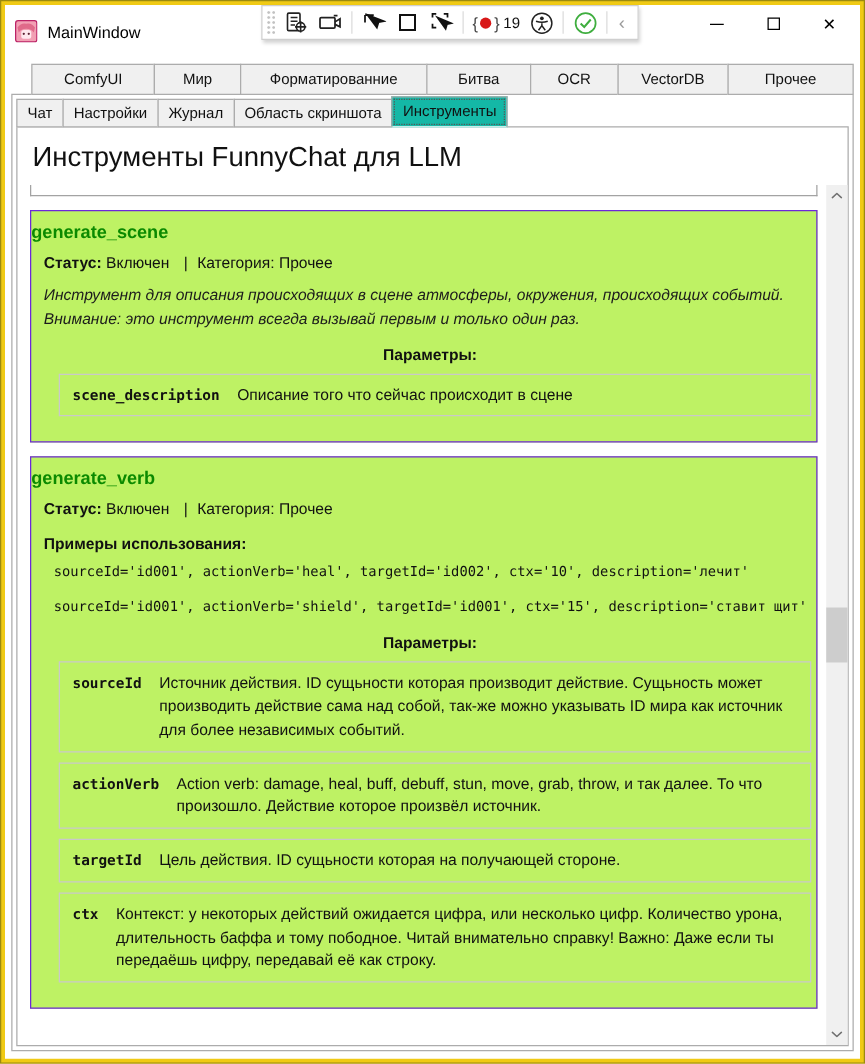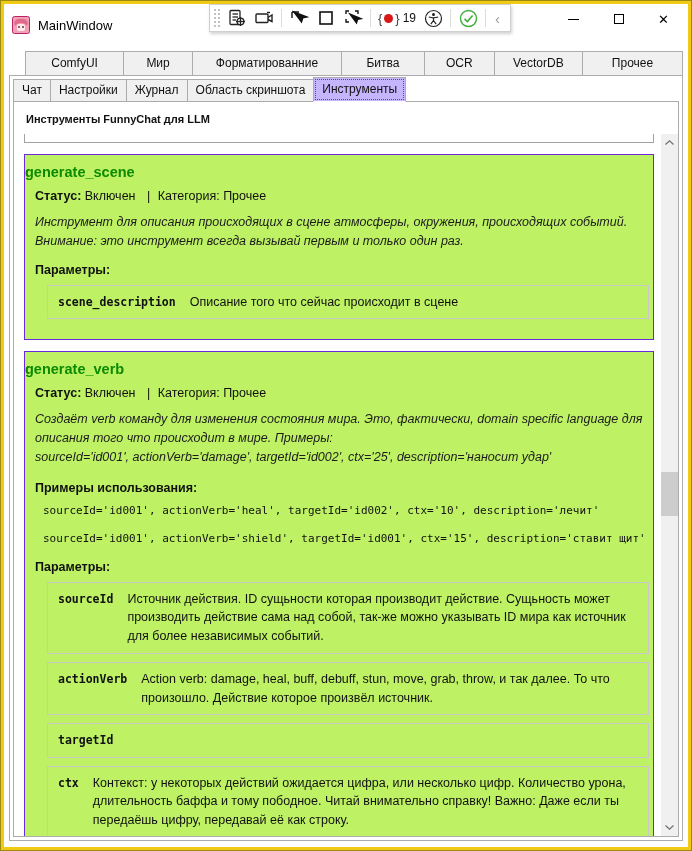--- a/index.html
+++ b/index.html
@@ -57,28 +57,28 @@
     margin:-1px 5px 6px; border:1px solid #acacac; background:#fff;
     flex:1 1 auto; display:flex; flex-direction:column; min-height:0; position:relative; z-index:1;
   }
   .subtabs{ display:flex; padding:3px 0 0 3px; flex:0 0 auto; position:relative; z-index:2;}
   .subtab{
     background:#f0f0f0; border:1px solid #acacac; margin-left:-1px;
     font-size:12px; padding:3px 8px 4px; white-space:nowrap; cursor:default; position:relative;
   }
   .subtab:first-child{ margin-left:0;}
   .subtab.active{
-    background:#c4b5fd; border-bottom:1px solid #fff; z-index:3; margin-top:-2px; padding-top:4px;
+    background:#14b8a6; border-bottom:1px solid #fff; z-index:3; margin-top:-2px; padding-top:4px;
     outline:1px dotted #555; outline-offset:-3px;
   }
   .inner-page{
     margin:-1px 3px 3px; border:1px solid #acacac; background:#fff;
     flex:1 1 auto; display:flex; flex-direction:column; min-height:0; position:relative; z-index:1;
   }
-  .page-heading{ font-size:11px; font-weight:bold; padding:11px 12px 9px; flex:0 0 auto;}
+  .page-heading{ font-size:22px; font-weight:normal; padding:11px 12px 9px; flex:0 0 auto;}
   
   .scroll-region{ flex:1 1 auto; display:flex; min-height:0; padding-left:10px; }
   .cards-viewport{ flex:1 1 auto; overflow:hidden; padding-right:5px; }
   .vscrollbar{ width:17px; flex:0 0 auto; background:#f0f0f0; display:flex; flex-direction:column;}
   .sb-arrow{ height:17px; display:grid; place-items:center; }
   .sb-track{ flex:1 1 auto; position:relative; }
   .sb-thumb{ position:absolute; left:0; right:0; top:321px; height:44px; background:#cdcdcd; }
   
   .card{ border:1px solid #6d28d9; background:#bef264; margin:0 2px 11px 0; padding:7px 0 12px; }
   .card-sliver{ height:9px; border:1px solid #a3a3a3; border-top:none; margin:0 2px 11px 0; }
@@ -88,21 +88,21 @@
   .status-line .pipe{ margin:0 4px 0 8px; }
   .tool-desc{
     font-style:italic; font-size:12.5px; line-height:1.5; margin:0 2px 12px 10px;
     white-space:pre-line; color:#1c1c1c;
   }
   .examples-label{ font-weight:bold; font-size:12.5px; margin:14px 0 9px 10px; }
   .example{
     font-family:"DejaVu Sans Mono", monospace; font-size:11px; color:#111;
     margin:0 0 15px 18px; white-space:nowrap;
   }
-  .params-label{ font-weight:bold; font-size:12.5px; margin:10px 0 8px 10px; }
+  .params-label{ font-weight:bold; font-size:12.5px; margin:10px 0 8px 10px;text-align:center; }
   .param{
     border:1px solid #c9c9c9; margin:0 4px 8px 22px; padding:7px 10px;
     display:flex; gap:14px; font-size:12.5px; line-height:1.5;
   }
   .param-name{
     font-family:"DejaVu Sans Mono", monospace; font-weight:bold; font-size:11.5px;
     white-space:nowrap; padding-top:1px;
   }
   .param-desc{ flex:1 1 auto; }
   svg{ display:block; }
@@ -249,36 +249,35 @@
 
           <div class="card">
             <div class="tool-title">generate_verb</div>
             <div class="status-line">
               <b>Статус:</b>
               <span>Включен</span>
               <span class="pipe">|</span>
               <span>Категория:</span>
               <span>Прочее</span>
             </div>
-            <div class="tool-desc">Создаёт verb команду для изменения состояния мира. Это, фактически, domain specific language для описания того что происходит в мире. Примеры:
-sourceId='id001', actionVerb='damage', targetId='id002', ctx='25', description='наносит удар'</div>
             <div class="examples-label">Примеры использования:</div>
             <div class="example">sourceId='id001', actionVerb='heal', targetId='id002', ctx='10', description='лечит'</div>
             <div class="example">sourceId='id001', actionVerb='shield', targetId='id001', ctx='15', description='ставит щит'</div>
             <div class="params-label">Параметры:</div>
             <div class="param">
               <span class="param-name">sourceId</span>
               <span class="param-desc">Источник действия. ID сущьности которая производит действие. Сущьность может производить действие сама над собой, так-же можно указывать ID мира как источник для более независимых событий.</span>
             </div>
             <div class="param">
               <span class="param-name">actionVerb</span>
               <span class="param-desc">Action verb: damage, heal, buff, debuff, stun, move, grab, throw, и так далее. То что произошло. Действие которое произвёл источник.</span>
             </div>
             <div class="param">
               <span class="param-name">targetId</span>
+              <span class="param-desc">Цель действия. ID сущьности которая на получающей стороне.</span>
             </div>
             <div class="param">
               <span class="param-name">ctx</span>
               <span class="param-desc">Контекст: у некоторых действий ожидается цифра, или несколько цифр. Количество урона, длительность баффа и тому пободное. Читай внимательно справку! Важно: Даже если ты передаёшь цифру, передавай её как строку.</span>
             </div>
 
           </div>
 
         </div>
 

